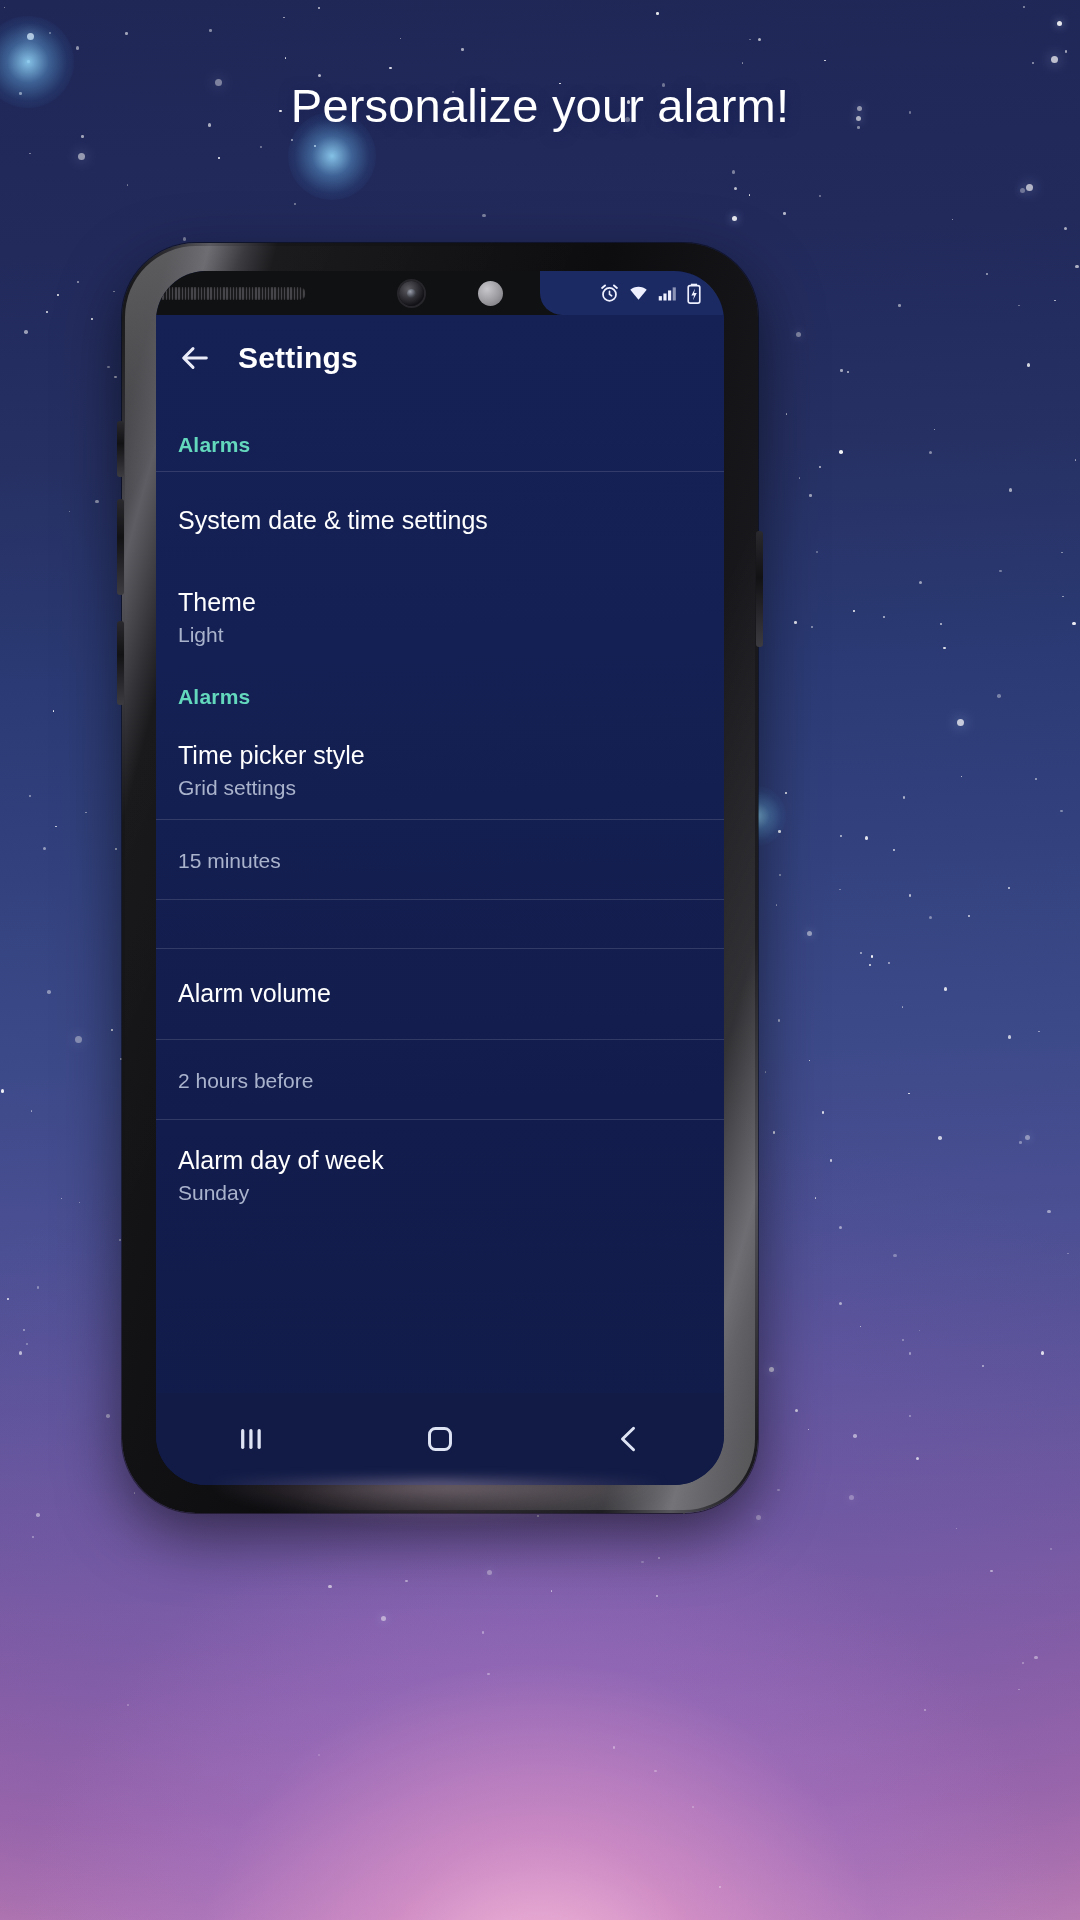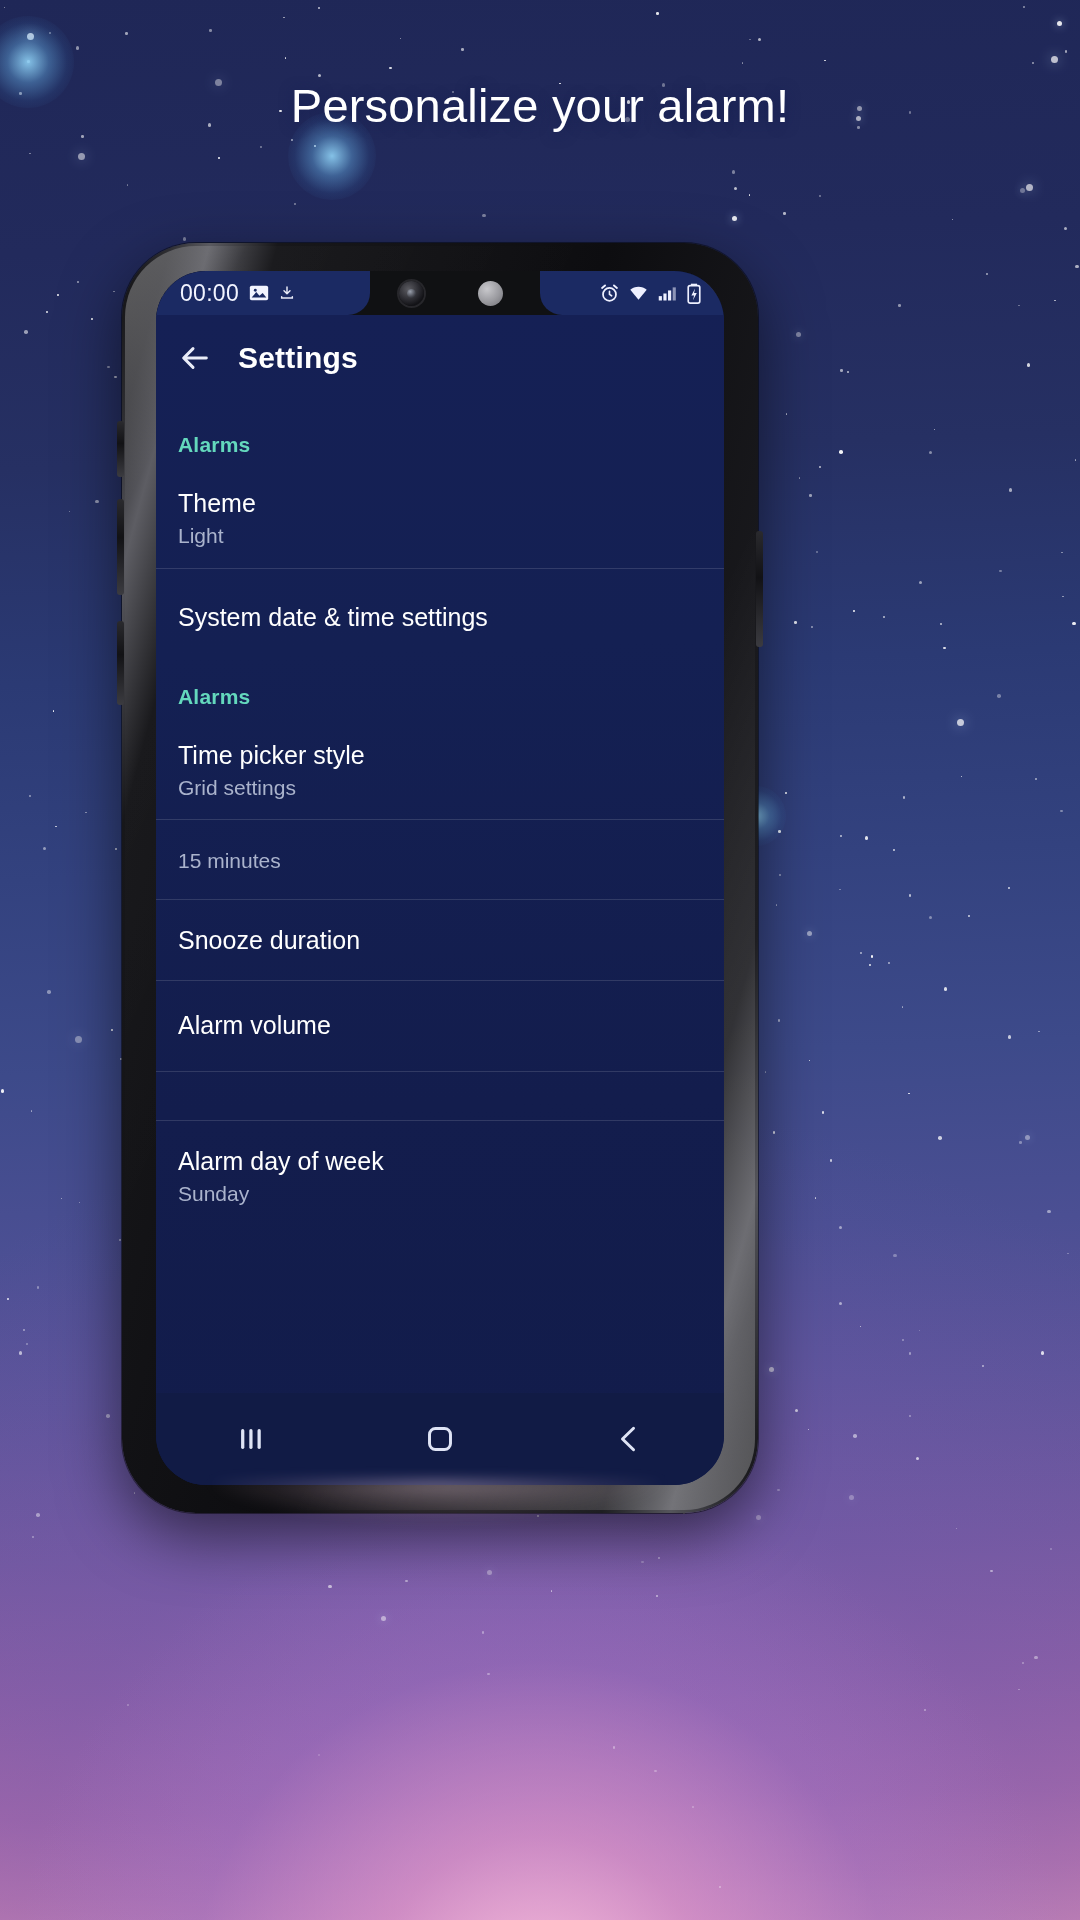--- a/index.html
+++ b/index.html
@@ -541,34 +541,20 @@
   <div class="btn-side" id="vol-up"></div>
   <div class="btn-side" id="vol-dn"></div>
   <div class="btn-side" id="bixby"></div>
   <div class="btn-side" id="power"></div>
 
   <div id="screen">
     <div id="screen-inner">
 
       <div id="notch-bar">
 
-        <div id="notch-left">
-          <span id="status-clock">00:00</span>
-
-          <svg class="sb-ic" width="22" height="22" viewBox="0 0 24 24">
-            <rect x="2" y="4" width="20" height="16" rx="2" fill="#f2f4ff"></rect>
-            <path d="M4 17l5-6 3.5 4L16 12l4 5z" fill="#1b2a63"></path>
-            <circle cx="8" cy="9" r="1.6" fill="#1b2a63"></circle>
-          </svg>
-
-          <svg class="sb-ic" width="16" height="20" viewBox="0 0 24 24" style="opacity:.95">
-            <path d="M12 3v10m0 0l-4.5-4.5M12 13l4.5-4.5" stroke="#f2f4ff" stroke-width="2.2" fill="none" stroke-linecap="round"></path>
-            <path d="M4 17.5v2h16v-2" stroke="#f2f4ff" stroke-width="2.2" fill="none" stroke-linecap="round"></path>
-          </svg>
-        </div>
 
         <div class="sensor" id="cam1"></div>
         <div class="sensor" id="led1"></div>
         <div id="earpiece"></div>
         <div class="sensor" id="cam2"></div>
 
         <div id="notch-right">
 
           <svg class="sb-ic" width="21" height="21" viewBox="0 0 24 24">
             <circle cx="12" cy="13" r="7.4" fill="none" stroke="#eef0ff" stroke-width="2"></circle>
@@ -601,49 +587,49 @@
           <svg id="back-arrow" viewBox="0 0 24 24">
             <path d="M20 12H4.2M10.6 5.4L4 12l6.6 6.6" stroke="#e9ecf8" stroke-width="2.1" fill="none" stroke-linecap="round" stroke-linejoin="round"></path>
           </svg>
           <div id="app-title">Settings</div>
         </div>
 
         <div id="list">
 
           <div class="sec-head">Alarms</div>
 
+          <div class="row divided" style="padding-top:32px; padding-bottom:34px;">
+            <div class="row-title">System date &amp; time settings</div>
+          </div>
+
           <div class="row">
             <div class="row-title">Theme</div>
             <div class="row-sub">Light</div>
           </div>
 
-          <div class="row divided" style="padding-top:32px; padding-bottom:34px;">
-            <div class="row-title">System date &amp; time settings</div>
-          </div>
-
           <div class="sec-head">Alarms</div>
 
           <div class="row">
             <div class="row-title">Time picker style</div>
             <div class="row-sub">Grid settings</div>
           </div>
 
           <div class="row divided" style="padding-top:24px; padding-bottom:24px;">
             <div class="row-sub">15 minutes</div>
           </div>
 
           <div class="row divided" style="padding-top:24px; padding-bottom:24px;">
-            <div class="row-title">Snooze duration</div>
           </div>
 
           <div class="row divided" style="padding-top:28px; padding-bottom:30px;">
             <div class="row-title">Alarm volume</div>
           </div>
 
           <div class="row divided" style="padding-top:24px; padding-bottom:24px;">
+            <div class="row-sub">2 hours before</div>
           </div>
 
           <div class="row divided" style="padding-top:24px; padding-bottom:24px;">
             <div class="row-title">Alarm day of week</div>
             <div class="row-sub">Sunday</div>
           </div>
 
         </div>
       </div>
 

